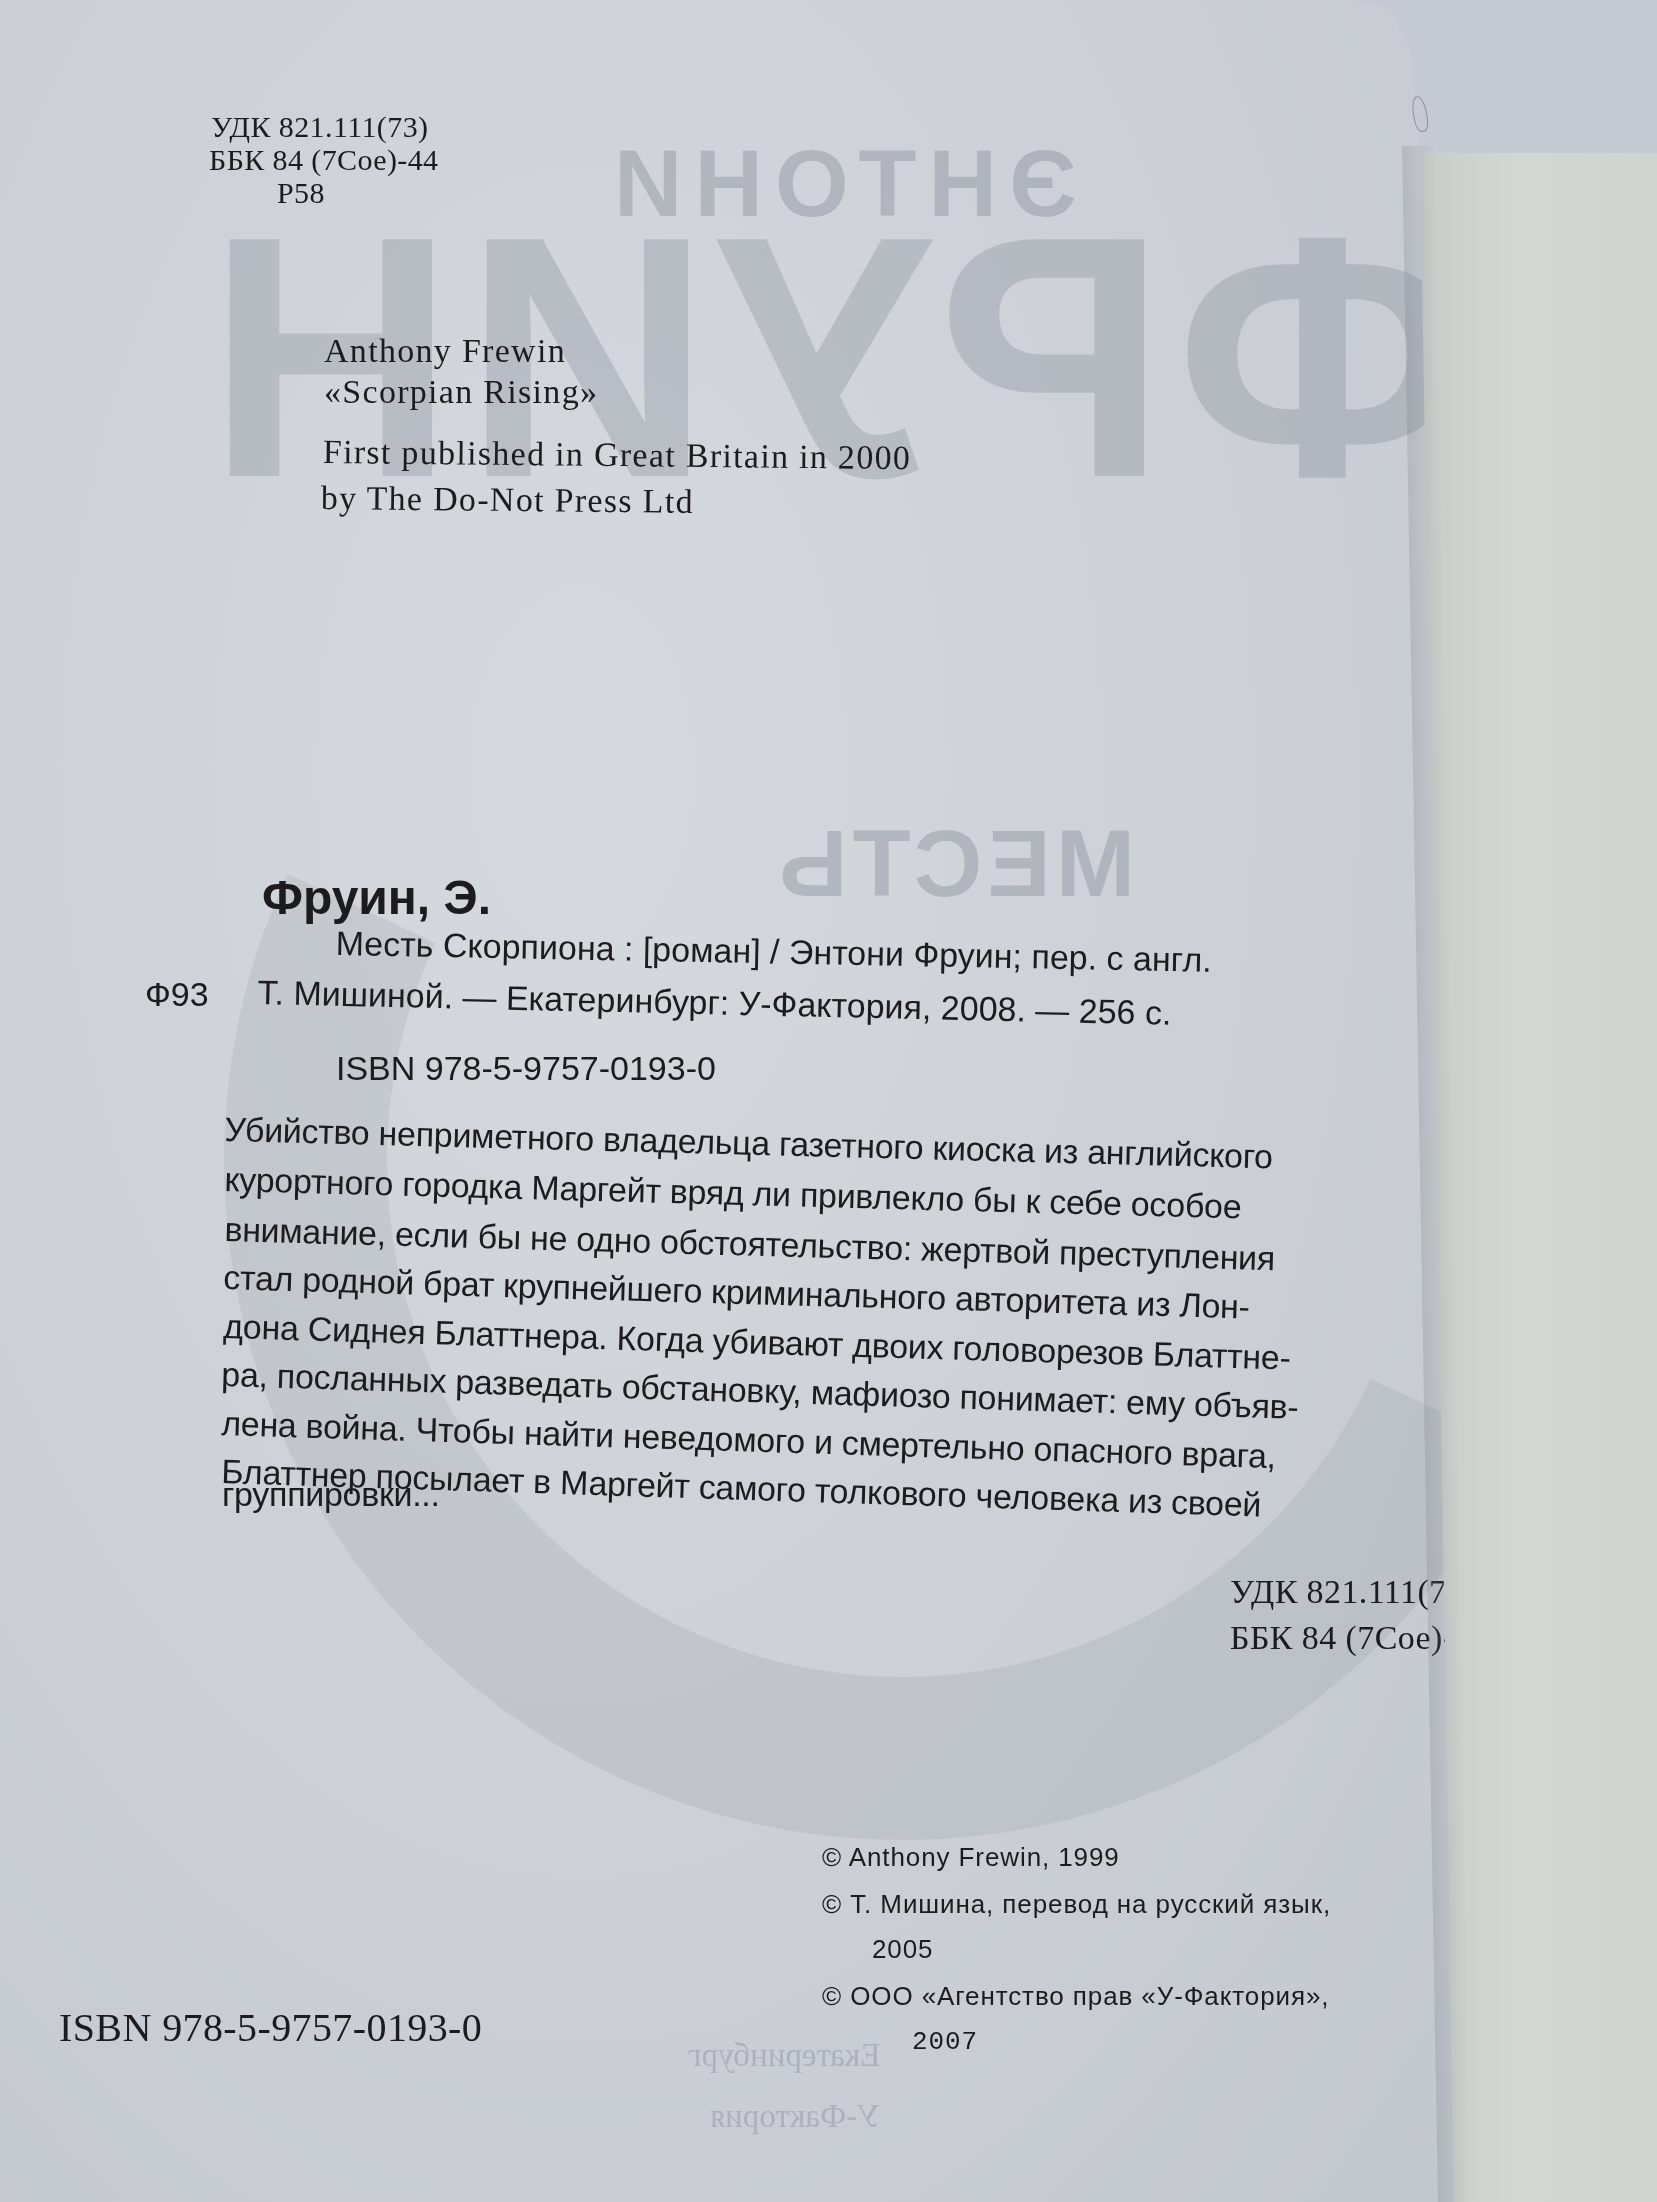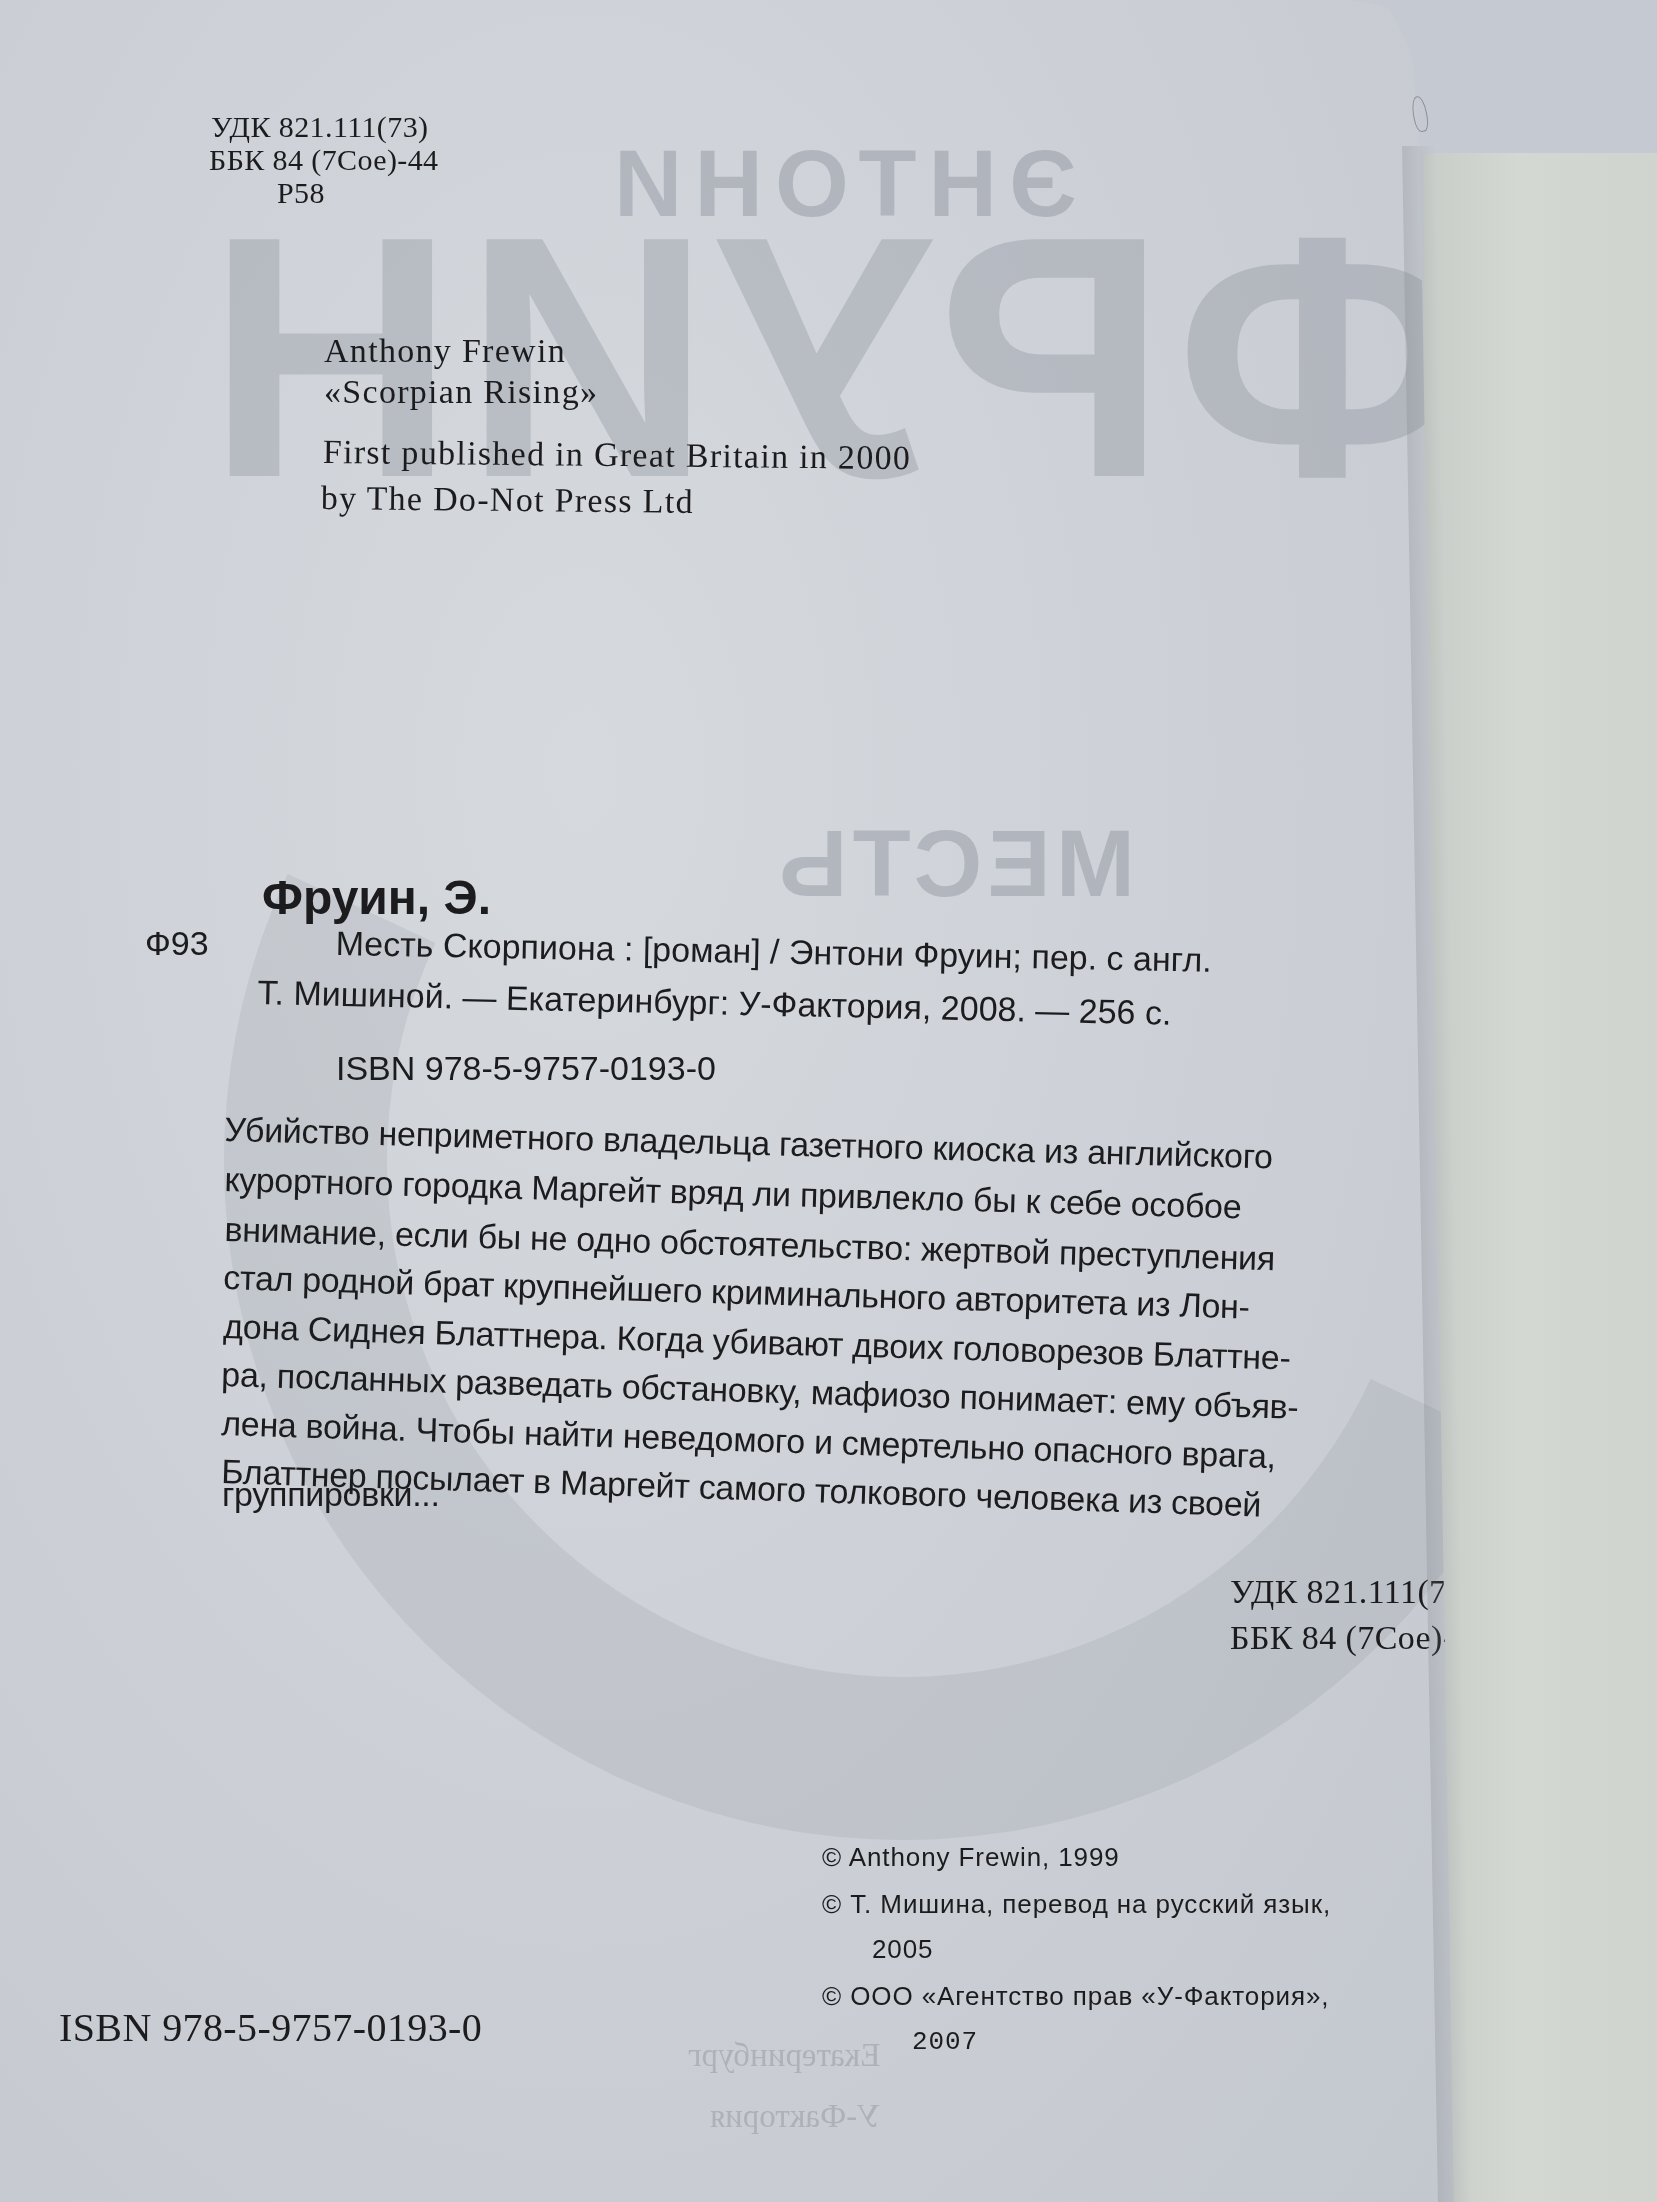--- a/index.html
+++ b/index.html
@@ -72,21 +72,21 @@
   <div class="t cls" style="left:211px; top:110px;">УДК 821.111(73)</div>
   <div class="t cls" style="left:209px; top:143px;">ББК 84 (7Сое)-44</div>
   <div class="t cls" style="left:277px; top:176px;">Р58</div>
 
   <div class="t orig" style="left:324px; top:331px;">Anthony Frewin</div>
   <div class="t orig" style="left:324px; top:372px;">«Scorpian Rising»</div>
   <div class="t orig" style="left:323px; top:432px; transform: rotate(0.6deg); transform-origin:left top;">First published in Great Britain in 2000</div>
   <div class="t orig" style="left:321px; top:478px; transform: rotate(0.6deg); transform-origin:left top;">by The Do-Not Press Ltd</div>
 
   <div class="t card bold" style="left:262px; top:878px; font-size:48px;">Фруин, Э.</div>
-  <div class="t card" style="left:145px; top:923px;">Ф93</div>
+  <div class="t card" style="left:145px; top:974px;">Ф93</div>
   <div class="t card" style="left:336px; top:923px; transform: rotate(1.1deg); transform-origin:left top;">Месть Скорпиона : [роман]  /  Энтони Фруин; пер. с англ.</div>
   <div class="t card" style="left:258px; top:972px; transform: rotate(1.3deg); transform-origin:left top;">Т. Мишиной. — Екатеринбург: У-Фактория, 2008. — 256 с.</div>
   <div class="t card" style="left:336px; top:1048px;">ISBN 978-5-9757-0193-0</div>
 
   <div class="annotation">
     <div class="anno-line" style="left:225px; top:1110px; transform: rotate(1.5deg);">Убийство неприметного владельца газетного киоска из английского</div>
     <div class="anno-line" style="left:225px; top:1160px; transform: rotate(1.55deg);">курортного городка Маргейт вряд ли привлекло бы к себе особое</div>
     <div class="anno-line" style="left:225px; top:1210px; transform: rotate(1.6deg);">внимание, если бы не одно обстоятельство: жертвой преступления</div>
     <div class="anno-line" style="left:224px; top:1258px; transform: rotate(1.65deg);">стал родной брат крупнейшего криминального авторитета из Лон-</div>
     <div class="anno-line" style="left:224px; top:1307px; transform: rotate(1.7deg);">дона Сиднея Блаттнера. Когда убивают двоих головорезов Блаттне-</div>

